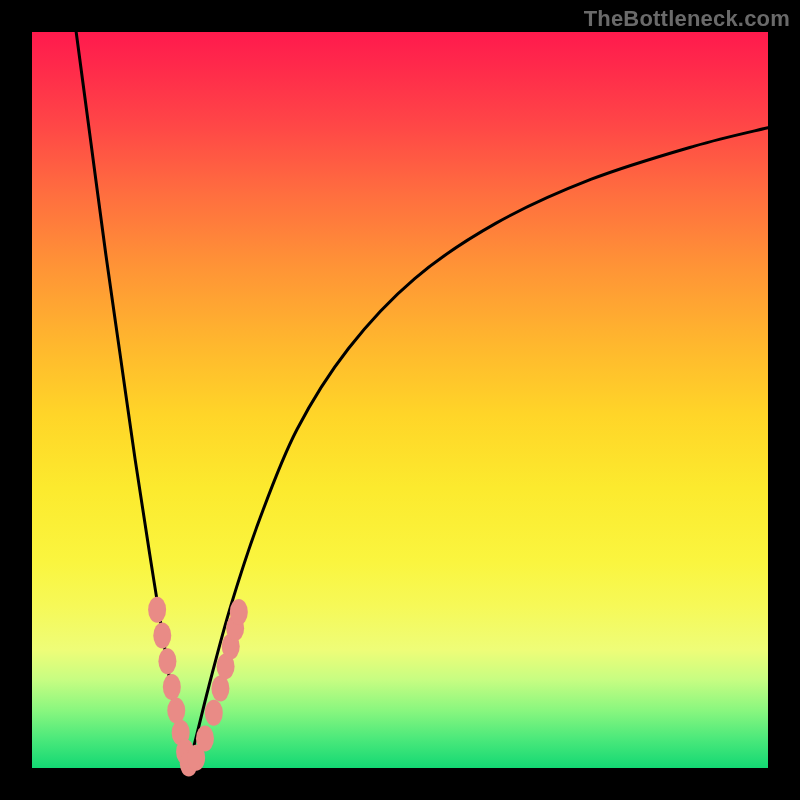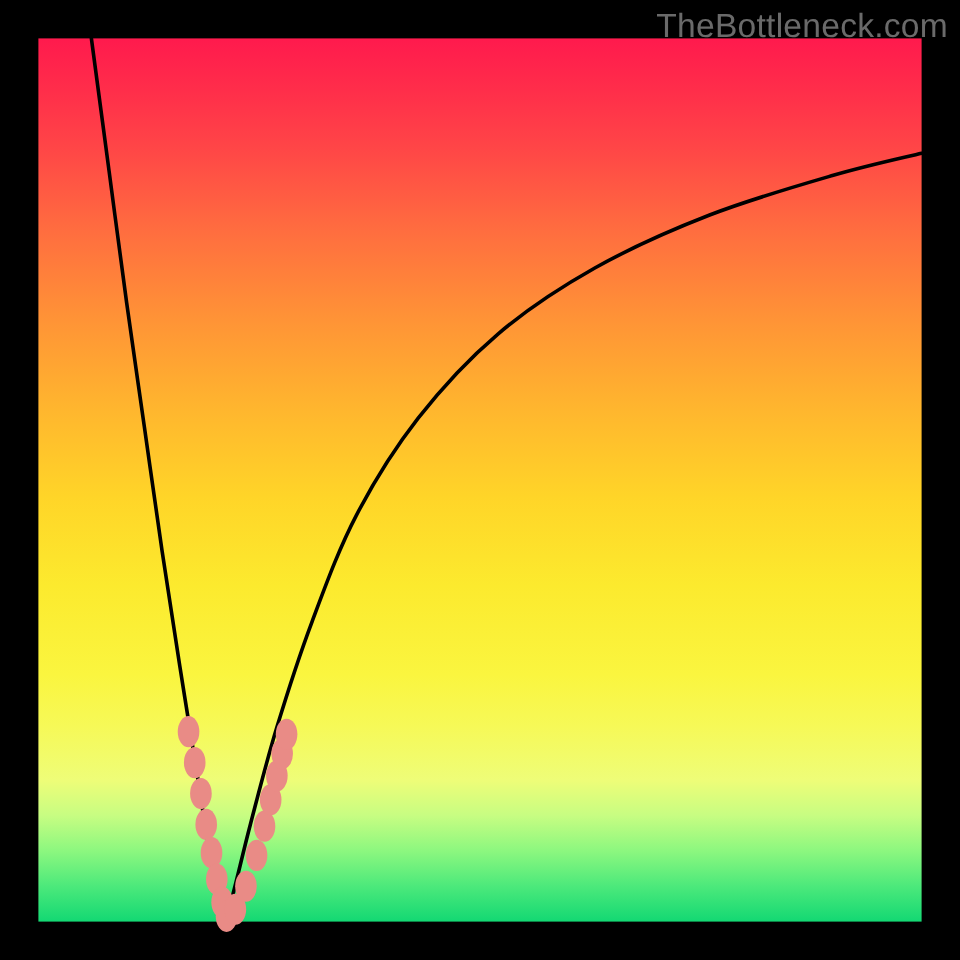--- a/index.html
+++ b/index.html
@@ -42,22 +42,22 @@
       #c7fd82 88%,
       #8cf77f 92%,
       #4ce97b 96%,
       #13d873 100%
     );
   }
   .watermark {
     position: absolute;
     top: 6px;
     right: 10px;
-    font-size: 28px;
-    font-weight: 400;
+    font-size: 22px;
+    font-weight: 700;
     color: #6a6a6a;
     letter-spacing: 0.2px;
     user-select: none;
   }
   svg.curves {
     position: absolute;
     top: 32px;
     left: 32px;
     width: 736px;
     height: 736px;

